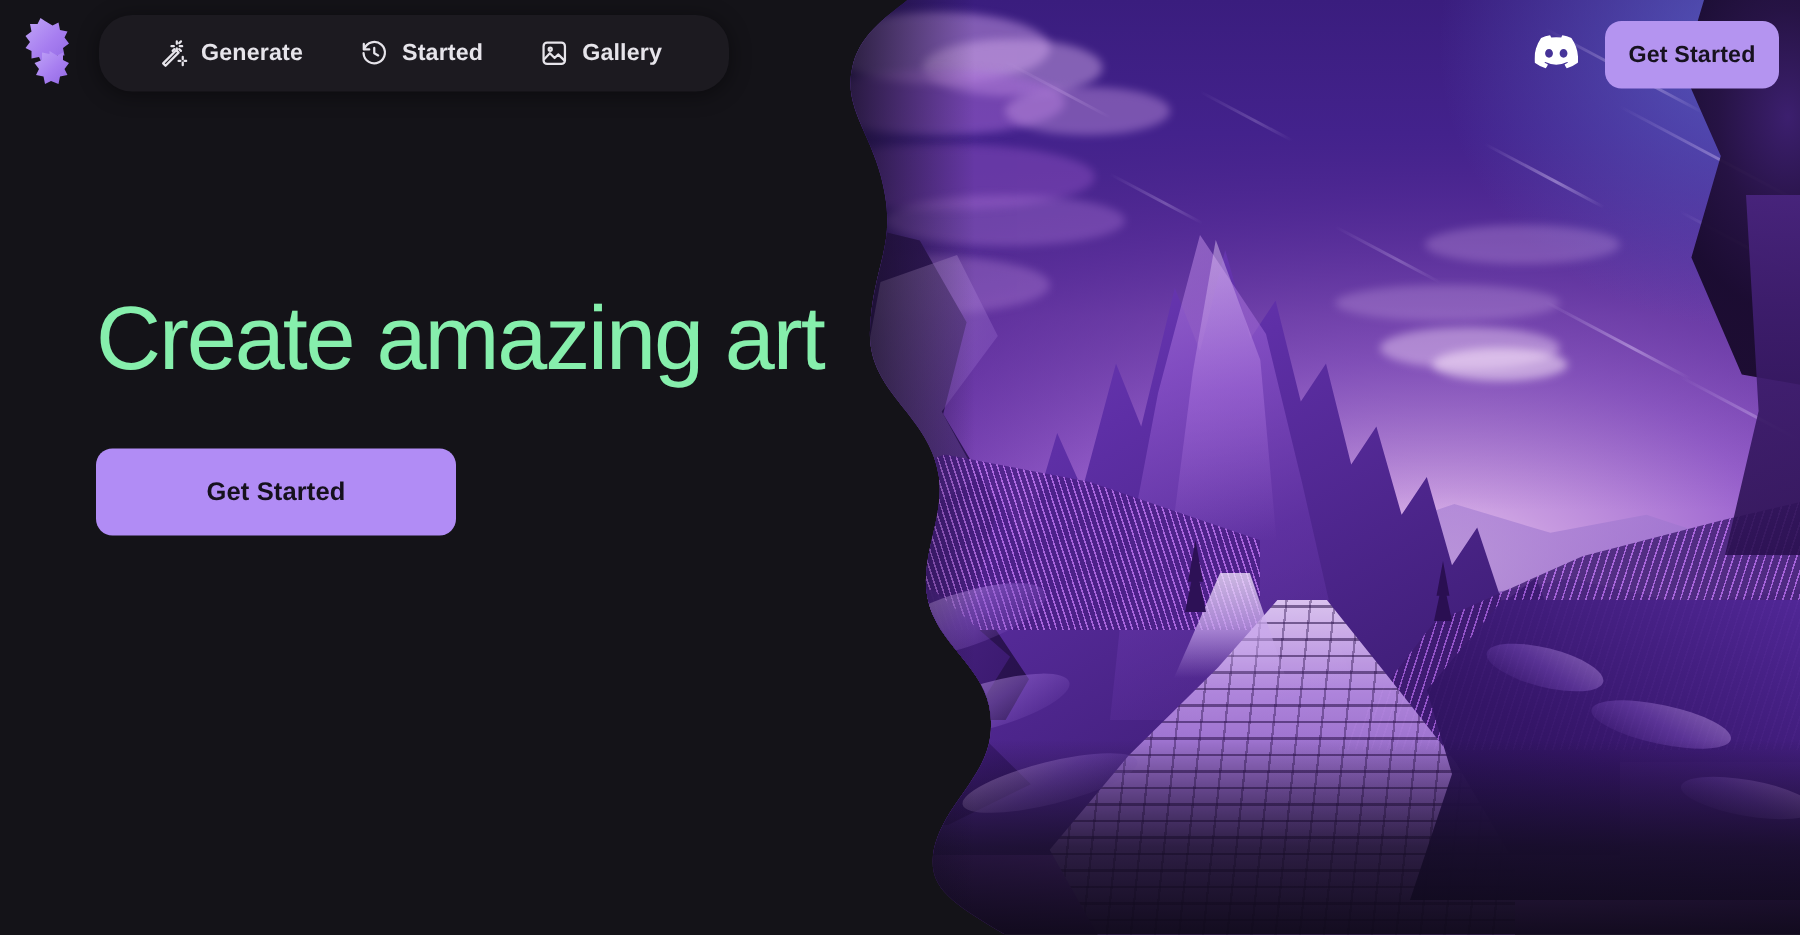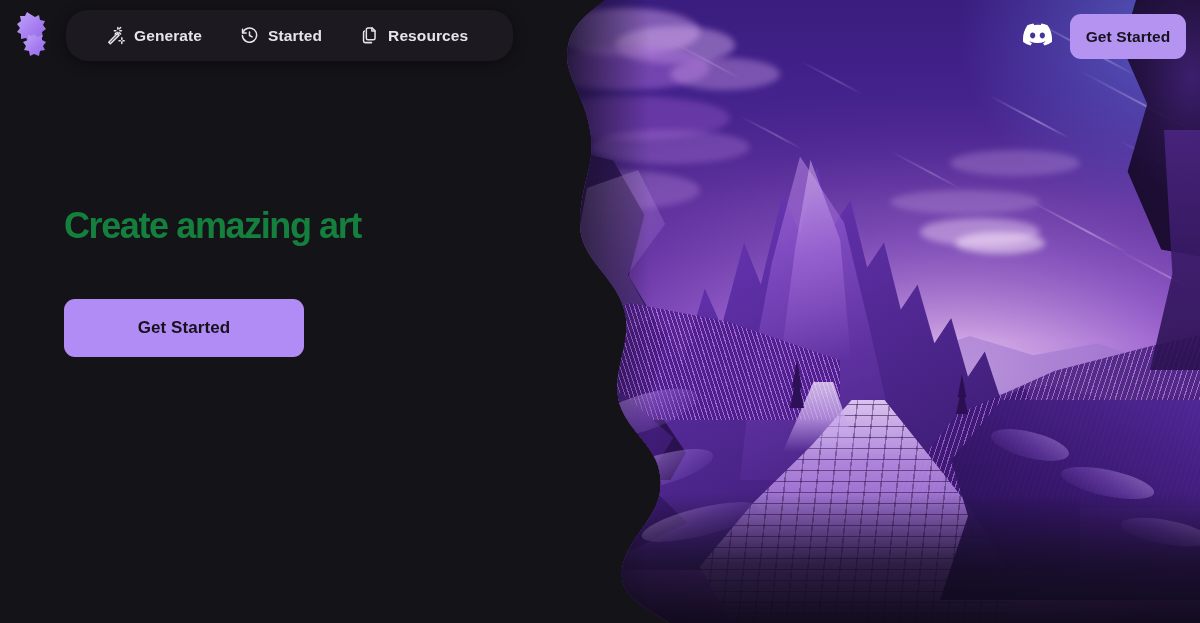--- a/index.html
+++ b/index.html
@@ -61,21 +61,21 @@
     position:absolute; left:1070px; top:14px; width:116px; height:45px;
     background:#b494f0; border-radius:11px; border:none; cursor:pointer;
     color:#17121f; font-size:15.5px; font-weight:700; letter-spacing:.1px;
     font-family:"Liberation Sans", sans-serif;
     display:flex; align-items:center; justify-content:center;
   }
 
   
   #hero{ position:absolute; left:64px; top:196px; z-index:15; }
   #headline{
-    color:#15803d; font-size:36px; line-height:60px; font-weight:700;
+    color:#86efac; font-size:60px; line-height:60px; font-weight:400;
     letter-spacing:-1.4px;
   }
   #headline span{ display:block; }
   #hero-cta{
     margin-top:43px; width:240px; height:58px;
     background:#b18cf5; border-radius:11px; border:none; cursor:pointer;
     color:#16111d; font-size:17px; font-weight:700; letter-spacing:.1px;
     font-family:"Liberation Sans", sans-serif;
     display:flex; align-items:center; justify-content:center;
   }
@@ -236,32 +236,32 @@
       <span class="nav-ico">
         <svg viewBox="0 0 24 24" fill="none" stroke="#e6e4ea" stroke-width="1.9" stroke-linecap="round" stroke-linejoin="round">
           <path d="M3.5 8.5A9 9 0 1 1 3 12"></path>
           <polyline points="3.2,4.2 3.2,8.8 7.8,8.8"></polyline>
           <polyline points="12,7.5 12,12 15.3,13.8"></polyline>
         </svg>
       </span>
       <span>Started</span>
     </a>
 
-
-
     <a class="nav-item" href="#">
       <span class="nav-ico">
         <svg viewBox="0 0 24 24" fill="none" stroke="#e6e4ea" stroke-width="1.9" stroke-linecap="round" stroke-linejoin="round">
-          <path d="M15.5 2.5H10a2 2 0 0 0-2 2v11a2 2 0 0 0 2 2h7a2 2 0 0 0 2-2V6z"></path>
-          <polyline points="15,2.6 15,6.4 18.9,6.4"></polyline>
-          <path d="M5.5 6.5A2 2 0 0 0 4.5 8.2V19a2 2 0 0 0 2 2h8"></path>
+          <rect x="3" y="3" width="18" height="18" rx="3"></rect>
+          <circle cx="8.6" cy="8.6" r="1.3"></circle>
+          <path d="M3.5 17l4.8-5 4 4 3-3 5.2 5"></path>
         </svg>
       </span>
-      <span>Resources</span>
+      <span>Gallery</span>
     </a>
+
+
   </nav>
 
   <div id="discord">
     <svg viewBox="0 0 71 55" width="29" height="23" aria-hidden="true">
       <path fill="#ffffff" d="M60.1 4.9A58.5 58.5 0 0 0 45.6.5a.2.2 0 0 0-.2.1c-.6 1.1-1.3 2.6-1.8 3.8a54 54 0 0 0-16.2 0A37 37 0 0 0 25.5.6a.2.2 0 0 0-.2-.1c-5 .9-9.9 2.4-14.5 4.4a.2.2 0 0 0-.1.1C1.6 18.7-1 32.1.3 45.4a.2.2 0 0 0 .1.2 58.9 58.9 0 0 0 17.8 9 .2.2 0 0 0 .2-.1c1.4-1.9 2.6-3.9 3.6-6a.2.2 0 0 0-.1-.3 38.8 38.8 0 0 1-5.5-2.6.2.2 0 0 1 0-.4l1.1-.8a.2.2 0 0 1 .2 0 42 42 0 0 0 35.6 0 .2.2 0 0 1 .2 0l1.1.9a.2.2 0 0 1 0 .3 36.4 36.4 0 0 1-5.5 2.6.2.2 0 0 0-.1.3c1 2.1 2.3 4.1 3.6 6a.2.2 0 0 0 .2.1 58.6 58.6 0 0 0 17.9-9 .2.2 0 0 0 .1-.2c1.5-15.4-2.5-28.7-10.6-40.4a.2.2 0 0 0-.1-.1zM23.7 37.3c-3.5 0-6.4-3.2-6.4-7.2s2.8-7.2 6.4-7.2c3.6 0 6.5 3.3 6.4 7.2 0 4-2.8 7.2-6.4 7.2zm23.7 0c-3.5 0-6.4-3.2-6.4-7.2s2.8-7.2 6.4-7.2c3.6 0 6.5 3.3 6.4 7.2 0 4-2.8 7.2-6.4 7.2z"></path>
     </svg>
   </div>
 
   <button id="nav-cta">Get Started</button>
 </div>

